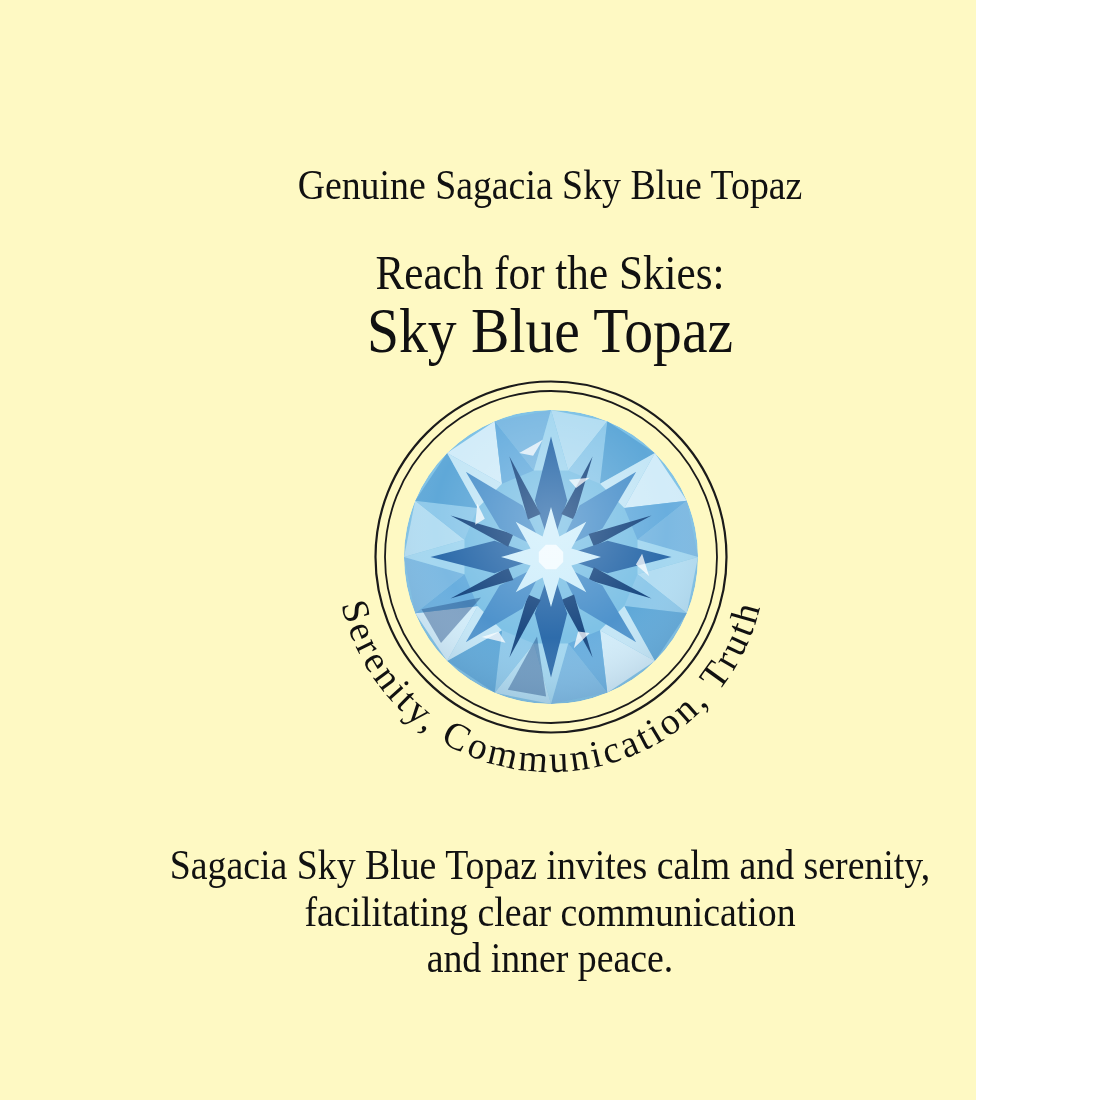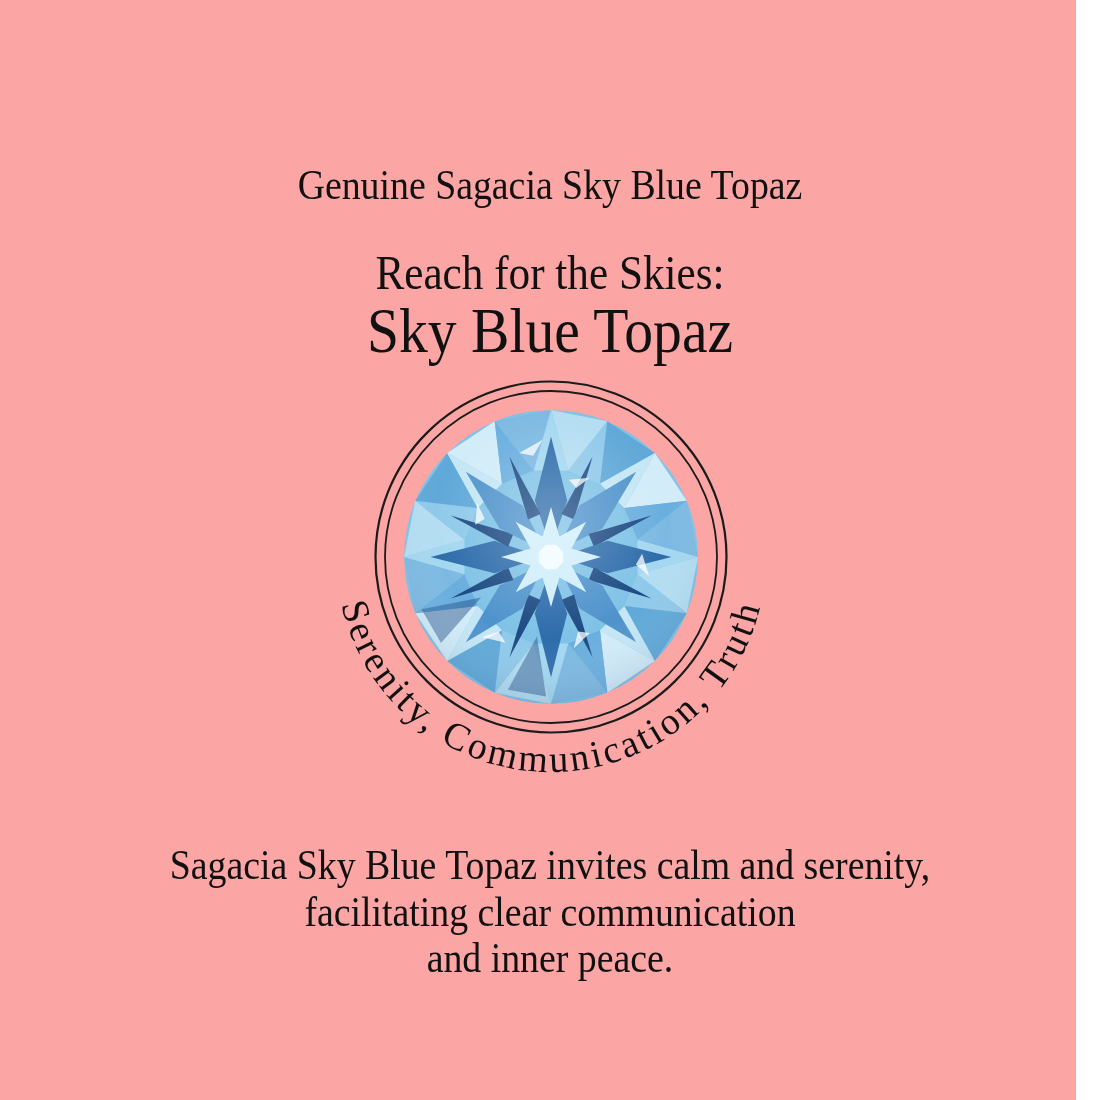--- a/index.html
+++ b/index.html
@@ -2,21 +2,21 @@
 <html><head>
 <meta charset="utf-8">
 <style>
   html, body {
     margin: 0; padding: 0;
     width: 1100px; height: 1100px;
     background: #ffffff;
     overflow: hidden;
     font-family: "Liberation Serif", "DejaVu Serif", serif;
   }
-  .stage { position: relative; width: 1076px; height: 1100px; background: #fca5a5; }
+  .stage { position: relative; width: 976px; height: 1100px; background: #fef9c3; }
   .txt {
     position: absolute; left: 0; width: 1100px;
     text-align: center; color: #111111;
     transform: scaleX(0.9); transform-origin: 50% 50%;
     white-space: nowrap;
   }
   .eyebrow   { top: 162px; font-size: 42px; line-height: 1.1; }
   .title1    { top: 247px; font-size: 48px; line-height: 1.1; }
   .title2    { top: 296px; font-size: 64px; line-height: 1.1; }
   .desc      { top: 842px; font-size: 42px; line-height: 46.5px; }

